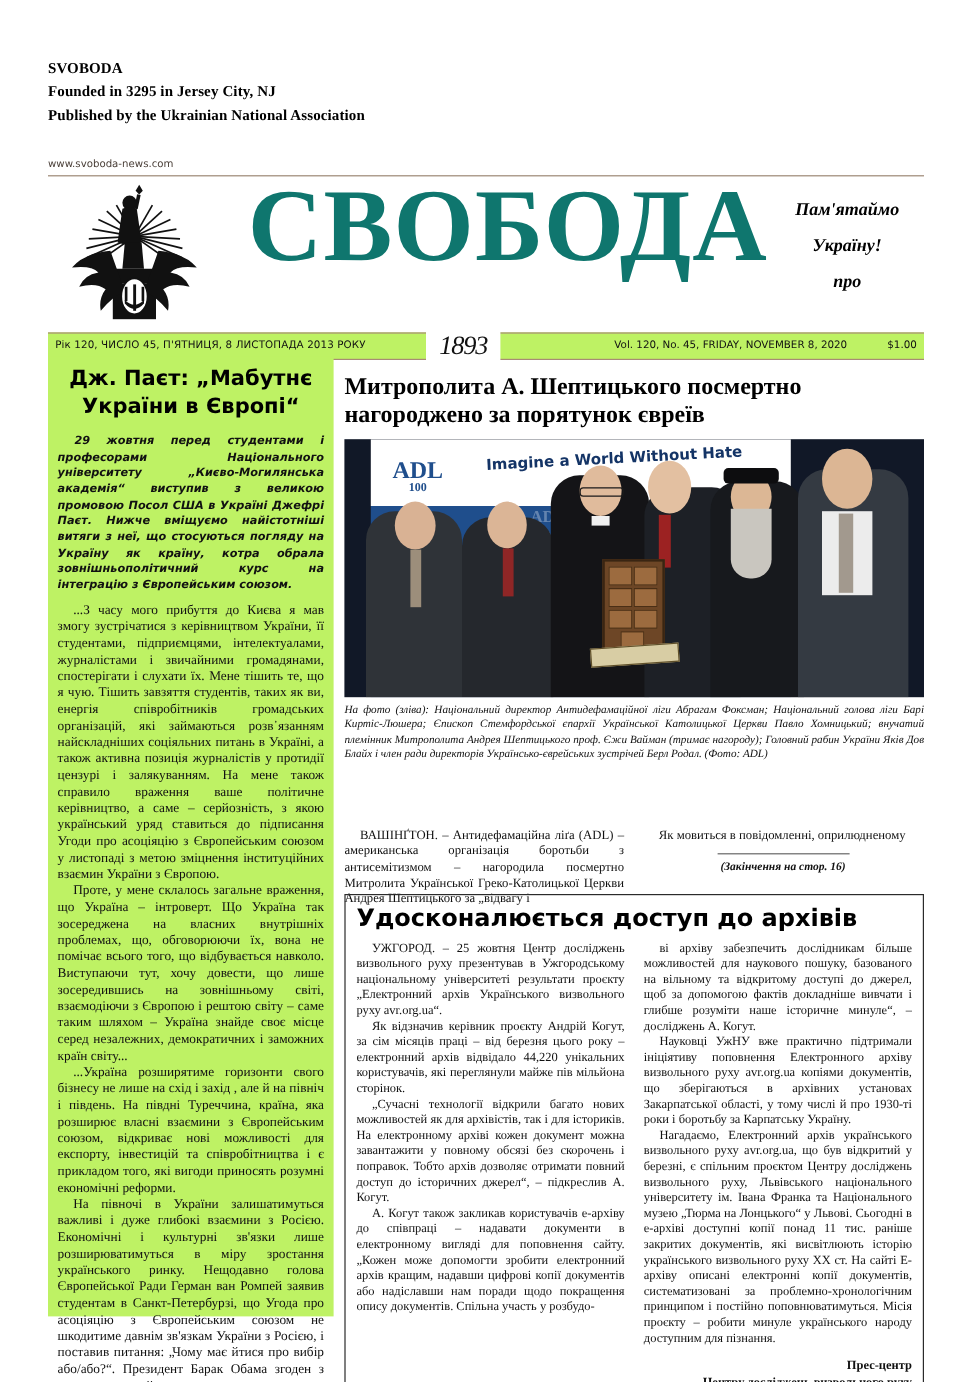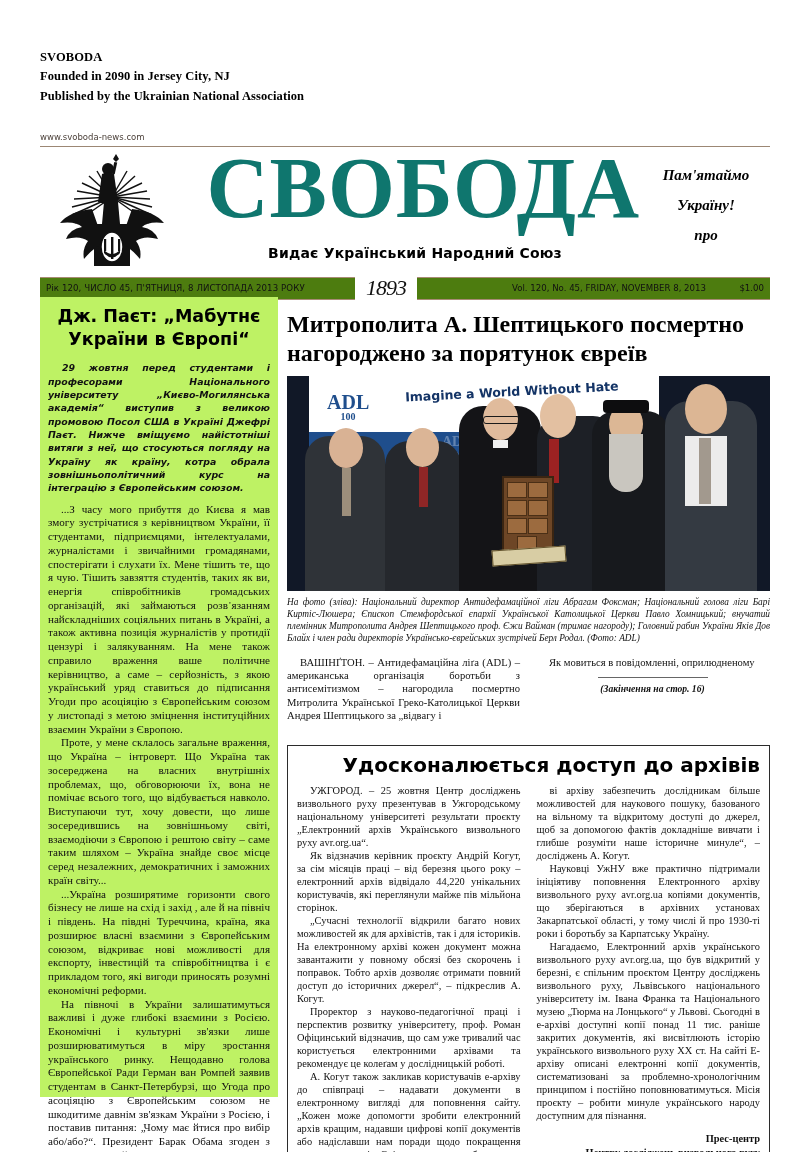--- a/index.html
+++ b/index.html
@@ -92,21 +92,21 @@
     font-size: 15px;
     line-height: 2.0;
     color: #000;
   }
 
   
   .datebar {
     position: absolute;
     left: 40px; top: 277px;
     width: 730px; height: 21px;
-    background: #4d7c0f;
+    background: #bef264;
     border-top: 1px solid #a88b75;
     border-bottom: 1px solid #a88b75;
   }
   .datebar .dl {
     position: absolute;
     left: 6px; top: 5px;
     font-family: "DejaVu Sans", sans-serif;
     font-size: 8.6px;
     color: #111;
     letter-spacing: .1px;
@@ -181,21 +181,21 @@
 
   
   .mainart {
     position: absolute;
     left: 287px; top: 310px;
     width: 483px;
   }
   .ma-head {
     font-family: "Liberation Serif", serif;
     font-weight: bold;
-    font-size: 24px;
+    font-size: 20px;
     line-height: 1.2;
     color: #000;
     margin: 0 0 8px 0;
   }
   .photo {
     position: relative;
     width: 483px; height: 215px;
     background: #111827;
     overflow: hidden;
   }
@@ -266,21 +266,21 @@
     font-size: 9.3px;
     line-height: 1.32;
     text-align: justify;
     color: #111;
     margin: 5px 0 11px 0;
   }
   .ma-cols {
     display: flex;
     gap: 16px;
   }
-  .ma-cols > div { width: 233px; }
+  .ma-cols > div { width: 233px; margin-top: 44px; }
   .ma-cols p {
     font-family: "Liberation Serif", serif;
     font-size: 10.6px;
     line-height: 1.26;
     text-align: justify;
     margin: 0;
     text-indent: 13px;
     color: #111;
   }
   .ma-rule { width:110px; height:1px; background:#666; margin:8px auto 5px auto; }
@@ -296,21 +296,21 @@
     left: 287px; top: 745px;
     width: 483px;
     border: 1.5px solid #2b2b2b;
     box-sizing: border-box;
     padding: 7px 9px 9px 9px;
   }
   .ba-head {
     font-family: "DejaVu Sans", sans-serif;
     font-weight: bold;
     font-size: 20px;
-    text-align: right;
+    text-align: left;
     color: #000;
     margin: 0 0 7px 0;
   }
   .ba-cols { display:flex; gap:16px; }
   .ba-cols > div { width: 225px; }
   .ba-cols p {
     font-family: "Liberation Serif", serif;
     font-size: 10.4px;
     line-height: 1.25;
     text-align: justify;
@@ -328,21 +328,21 @@
     color: #111;
   }
 </style>
 </head>
 <body>
 
 <div class="page">
 
   <div class="topinfo">
     <div>SVOBODA</div>
-    <div>Founded in 2090 in Jersey City, NJ</div>
+    <div>Founded in 3295 in Jersey City, NJ</div>
     <div>Published by the Ukrainian National Association</div>
   </div>
 
   <div class="weburl">www.svoboda-news.com</div>
   <div class="weburl-rule"></div>
 
   <div class="masthead">
 
     <svg class="emblem" viewBox="0 0 112 116">
       <g fill="#111">
@@ -383,32 +383,31 @@
       <ellipse cx="56" cy="94" rx="11" ry="15" fill="#fff" stroke="#111" stroke-width="1.5"></ellipse>
       <g fill="#111">
         <rect x="55" y="84" width="2.4" height="22"></rect>
         <rect x="48" y="86" width="2.2" height="12"></rect>
         <rect x="62" y="86" width="2.2" height="12"></rect>
         <path d="M48 97 q8 8 16 0 l0 3 q-8 9 -16 0 z"></path>
       </g>
     </svg>
 
     <div class="logotype">СВОБОДА</div>
-    <div class="sublogo">Видає Український Народний Союз</div>
 
     <div class="slogan">
       <div>Пам'ятаймо</div>
       <div>Україну!</div>
       <div>про</div>
     </div>
   </div>
 
   <div class="datebar">
     <div class="dl">Рік 120, ЧИСЛО 45, П'ЯТНИЦЯ, 8 ЛИСТОПАДА 2013 РОКУ</div>
-    <div class="dr">Vol. 120, No. 45, FRIDAY, NOVEMBER 8, 2013</div>
+    <div class="dr">Vol. 120, No. 45, FRIDAY, NOVEMBER 8, 2020</div>
     <div class="dp">$1.00</div>
   </div>
   <div class="medallion">1893</div>
 
   <div class="leftcol">
     <div class="lc-head">Дж. Паєт: „Мабутнє України в Європі“</div>
     <div class="lc-lead">29 жовтня  перед студентами і професорами Національного університету „Києво-Могилянська академія“ виступив з великою промовою Посол США в Україні Джефрі Паєт. Нижче вміщуємо найістотніші витяги з неї, що стосуються погляду на Україну як країну, котра обрала зовнішньополітичний курс на інтеграцію з Європейським союзом.</div>
     <div class="lc-body">
       <p>...З часу мого прибуття до Києва я мав змогу зустрічатися з керівництвом України, її студентами, підприємцями, інтелектуалами, журналістами і звичайними громадянами, спостерігати і слухати їх. Мене тішить те, що я чую. Тішить завзяття студентів, таких як ви, енергія співробітників громадських організацій, які займаються розв᾿язанням найскладніших соціяльних питань в Україні, а також активна позиція журналістів у протидії цензурі і залякуванням. На мене також справило враження ваше політичне керівництво, а саме – серйозність, з якою український уряд ставиться до підписання Угоди про асоціяцію з Європейським союзом у листопаді з метою зміцнення інституційних взаємин України з Європою.</p>
       <p>Проте, у мене склалось загальне враження, що Україна – інтроверт. Що Україна так зосереджена на власних внутрішніх проблемах, що, обговорюючи їх, вона не помічає всього того, що відбувається навколо. Виступаючи тут, хочу довести, що лише зосередившись на зовнішньому світі, взаємодіючи з Європою і рештою світу – саме таким шляхом – Україна знайде своє місце серед незалежних, демократичних і заможних країн світу...</p>
@@ -494,21 +493,20 @@
     </div>
   </div>
 
   <div class="boxart">
     <div class="ba-head">Удосконалюється доступ до архівів</div>
     <div class="ba-cols">
       <div>
         <p>УЖГОРОД. – 25 жовтня Центр досліджень визвольного руху презентував в Ужгородському національному університеті результати проєкту „Електронний архів Українського визвольного руху avr.org.ua“.</p>
         <p>Як відзначив керівник проєкту Андрій Когут, за сім місяців праці – від березня цього року – електронний архів відвідало 44,220 унікальних користувачів, які переглянули майже пів мільйона сторінок.</p>
         <p>„Сучасні технології відкрили багато нових можливостей як для архівістів, так і для істориків. На електронному архіві кожен документ можна завантажити у повному обсязі без скорочень і поправок. Тобто архів дозволяє отримати повний доступ до історичних джерел“, – підкреслив А. Когут.</p>
-        <p>Проректор з науково-педагогічної праці і перспектив розвитку університету, проф. Роман Офіцинський відзначив, що сам уже тривалий час користується електронними архівами та рекомендує це колеґам у дослідницькій роботі.</p>
         <p>А. Когут також закликав користувачів е-архіву до співпраці – надавати документи в електронному вигляді для поповнення сайту. „Кожен може допомогти зробити електронний архів кращим, надавши цифрові копії документів або надіславши нам поради щодо покращення опису документів. Спільна участь у розбудо-</p>
       </div>
       <div>
         <p>ві архіву забезпечить дослідникам більше можливостей для наукового пошуку, базованого на вільному та відкритому доступі до джерел, щоб за допомогою фактів докладніше вивчати і глибше розуміти наше історичне минуле“, – досліджень А. Когут.</p>
         <p>Науковці УжНУ вже практично підтримали ініціятиву поповнення Електронного архіву визвольного руху avr.org.ua копіями документів, що зберігаються в архівних установах Закарпатської області, у тому числі й про 1930-ті роки і боротьбу за Карпатську Україну.</p>
         <p>Нагадаємо, Електронний архів українського визвольного руху avr.org.ua, що був відкритий у березні, є спільним проєктом Центру досліджень визвольного руху, Львівського національного університету ім. Івана Франка та Національного музею „Тюрма на Лонцького“ у Львові. Сьогодні в е-архіві доступні копії понад 11 тис. раніше закритих документів, які висвітлюють історію українського визвольного руху ХХ ст. На сайті Е-архіву описані електронні копії документів, систематизовані за проблемно-хронологічним принципом і постійно поповнюватимуться. Місія проєкту – робити минуле українського народу доступним для пізнання.</p>
         <div class="ba-sign">
           <div>Прес-центр</div>
           <div>Центру досліджень визвольного руху</div>
         </div>

